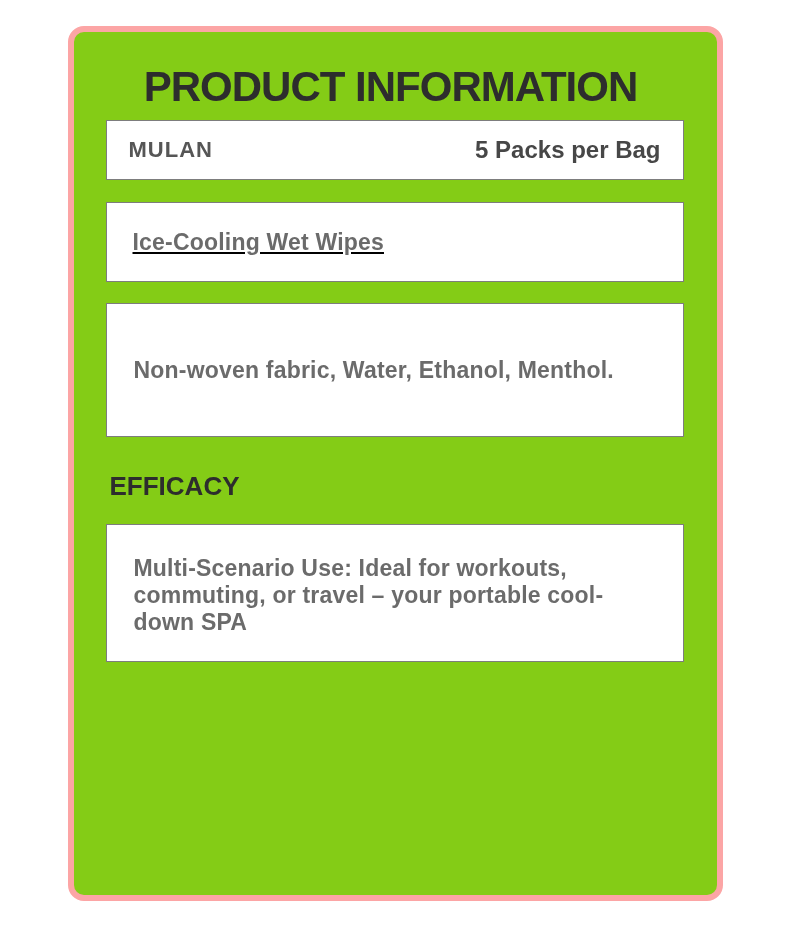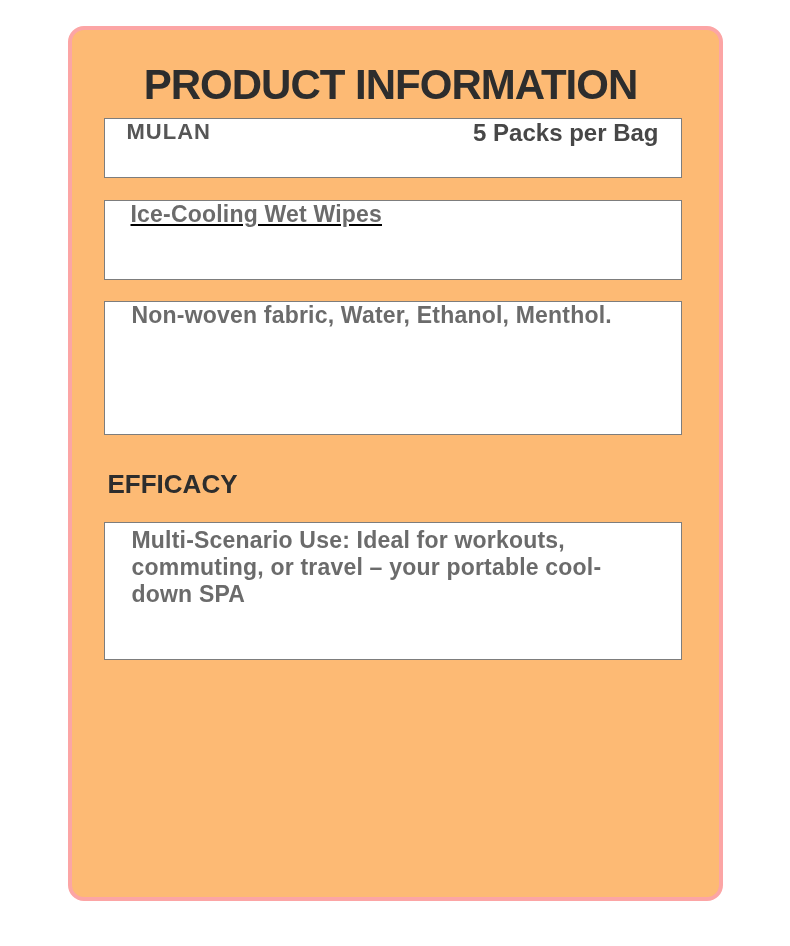--- a/index.html
+++ b/index.html
@@ -10,23 +10,23 @@
     background: #ffffff;
     font-family: "Liberation Sans", "DejaVu Sans", sans-serif;
     overflow: hidden;
   }
 
   .card {
     position: relative;
     width: 655px;
     height: 875px;
     margin: 26px auto 0 auto;
-    border: 4px solid #fca5a5;
+    border: 6px solid #fca5a5;
     border-radius: 16px;
-    background: #fdba74;
+    background: #84cc16;
     padding: 0 41px 0 32px;
   }
 
   .page-title {
     margin-top: 32px;
     text-align: center;
     font-size: 42px;
     font-weight: bold;
     letter-spacing: -1px;
     color: #2d2d2d;
@@ -52,20 +52,21 @@
   .label-specific { padding-right: 32px; }
   .label-product-name     { margin-top: 36px; padding-left: 12px; }
   .label-main-ingredients { margin-top: 36px; padding-left: 7px; }
   .label-efficacy         { margin-top: 35px; padding-left: 4px; }
 
   .value-box {
     border: 1px solid #7d7d7d;
     background: #ffffff;
     width: 578px;
     display: flex;
+    align-items: center;
   }
 
   .box-brand-specific {
     margin-top: 10px;
     height: 60px;
     justify-content: space-between;
     padding: 0 22px;
   }
 
   .brand-value {

